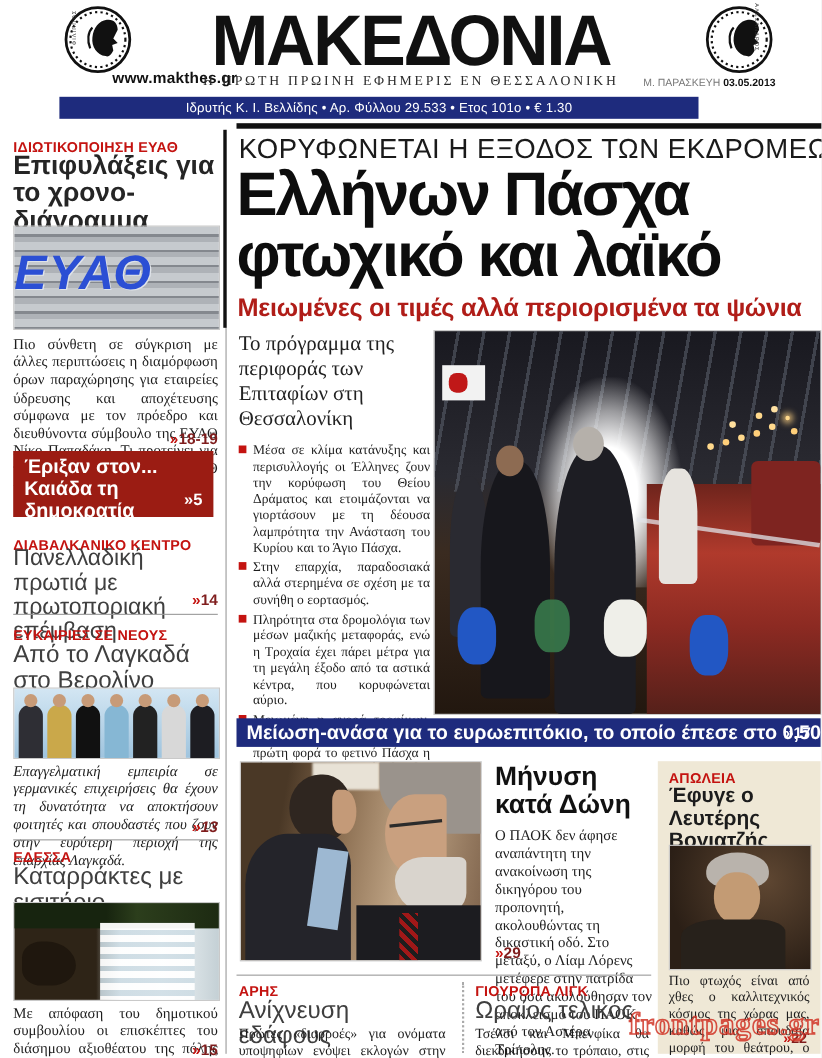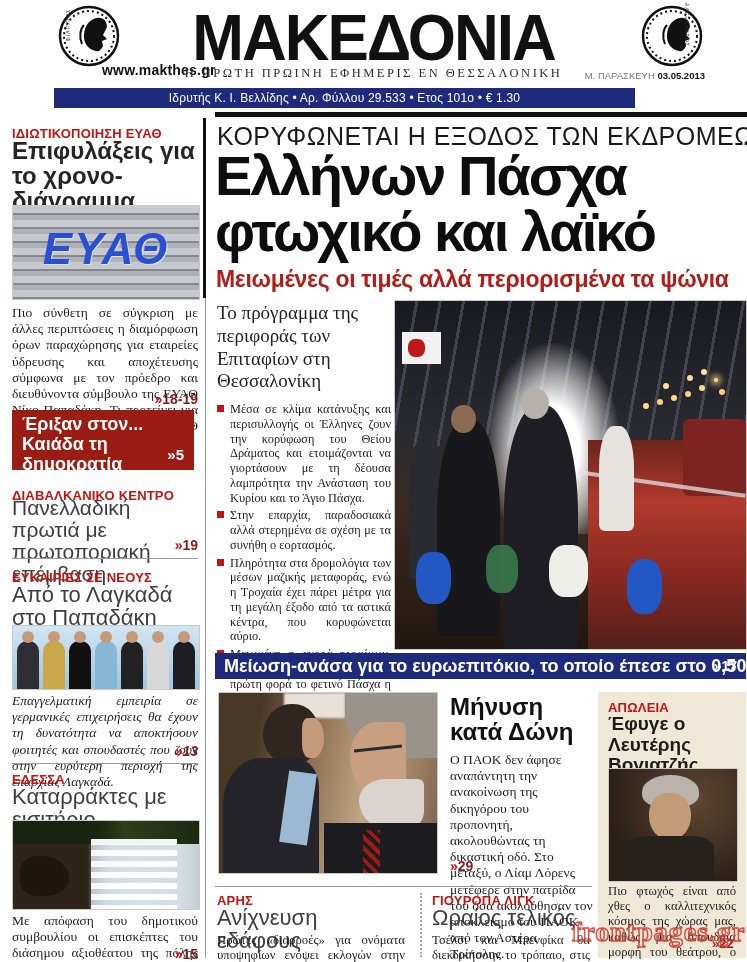--- a/index.html
+++ b/index.html
@@ -42,21 +42,21 @@
   .promo-box{left:12px;top:410px;width:182px;height:60px;background:#9b1c13;color:#fff;}
   .promo-box .txt{position:absolute;left:10px;top:5px;width:130px;font-size:18px;font-weight:bold;line-height:1.1;}
   .promo-box .pref{position:absolute;right:10px;bottom:7px;font-size:15px;}
   .promo-box .chev,.promo-box .num{color:#fff;}
   
   .photo{overflow:hidden;border:1px solid #c9c9c9;background:#888;}
   .photo>div{position:absolute;}
   
   .eyath{left:12px;top:205px;width:186px;height:93px;
          background:repeating-linear-gradient(180deg,#c6cace 0 7px,#84888e 7px 9px,#aeb2b7 9px 14px);}
-  .eyath .logo{width:100%;top:18px;text-align:center;font-size:44px;font-weight:bold;font-style:italic;
+  .eyath .logo{width:100%;top:18px;font-size:44px;font-weight:bold;font-style:italic;
                color:#2b4fd4;letter-spacing:2px;text-shadow:1px 1px 0 #dfe3e8;}
   
   .women{left:12px;top:625px;width:186px;height:63px;background:linear-gradient(180deg,#d3e6f3,#9fc4de);}
   .fig{bottom:0;width:22px;height:48px;border-radius:10px 10px 0 0;}
   .fig::before{content:"";position:absolute;top:-10px;left:5px;width:12px;height:12px;border-radius:50%;background:#c79b78;}
   
   .falls{left:12px;top:820px;width:186px;height:88px;
          background:linear-gradient(90deg,#2e2417 0 40%,#d9e4e9 52%,#f4f8fa 72%,#c4d0d5 100%);}
   .falls .trees{left:0;top:0;width:100%;height:26%;background:linear-gradient(90deg,#17240f 0 45%,#2c3e1c 60%,#1d2a12 100%);}
   .falls .cascade{left:42%;top:20%;width:46%;height:80%;
@@ -197,27 +197,27 @@
     <div class="txt">Έριξαν στον... Καιάδα τη δημοκρατία</div>
     <span class="pref">
       <span class="chev">»</span><span class="num">5</span>
     </span>
   </div>
 
   <div class="abs kicker" style="left:12px;top:488px;">ΔΙΑΒΑΛΚΑΝΙΚΟ ΚΕΝΤΡΟ</div>
   <div class="bodywrap" style="left:12px;top:497px;width:186px;height:56px;">
     <div class="hl" style="font-size:21px;">Πανελλαδική πρωτιά με πρωτοποριακή επέμβαση</div>
     <span class="pref abs-br">
-      <span class="chev">»</span><span class="num">19</span>
+      <span class="chev">»</span><span class="num">14</span>
     </span>
   </div>
   <div class="abs hr" style="left:12px;top:558px;width:186px;"></div>
 
   <div class="abs kicker" style="left:12px;top:570px;">ΕΥΚΑΙΡΙΕΣ ΣΕ ΝΕΟΥΣ</div>
-  <div class="abs hl" style="left:12px;top:583px;width:186px;font-size:22px;">Από το Λαγκαδά στο Παπαδάκη</div>
+  <div class="abs hl" style="left:12px;top:583px;width:186px;font-size:22px;">Από το Λαγκαδά στο Βερολίνο</div>
 
   <div class="abs photo women">
     <div class="fig" style="left:2%;background:#2e2e34;"></div>
     <div class="fig" style="left:16%;background:#caa84a;"></div>
     <div class="fig" style="left:30%;background:#111;"></div>
     <div class="fig" style="left:44%;background:#86b7d4;"></div>
     <div class="fig" style="left:58%;background:#222;"></div>
     <div class="fig" style="left:72%;background:#d8d8d8;"></div>
     <div class="fig" style="left:86%;background:#1d1d22;"></div>
   </div>

